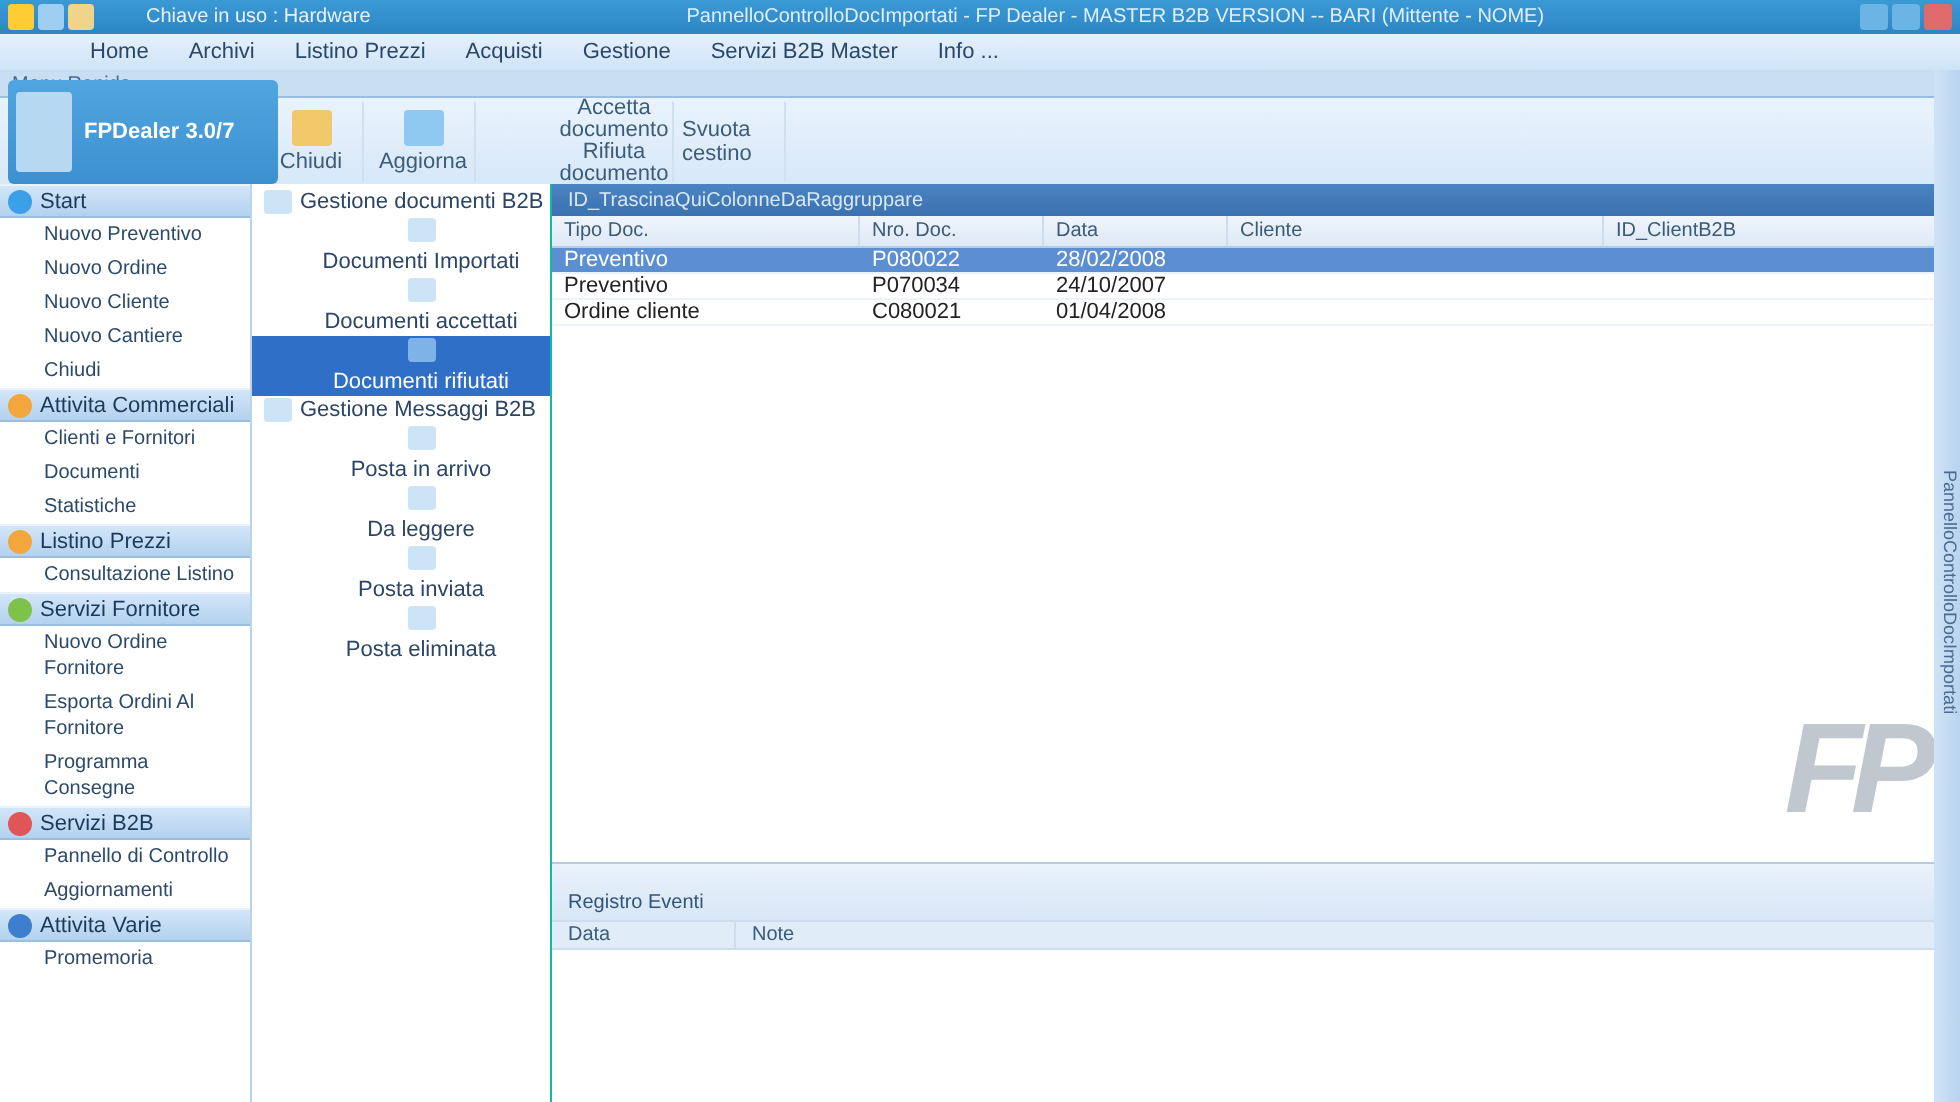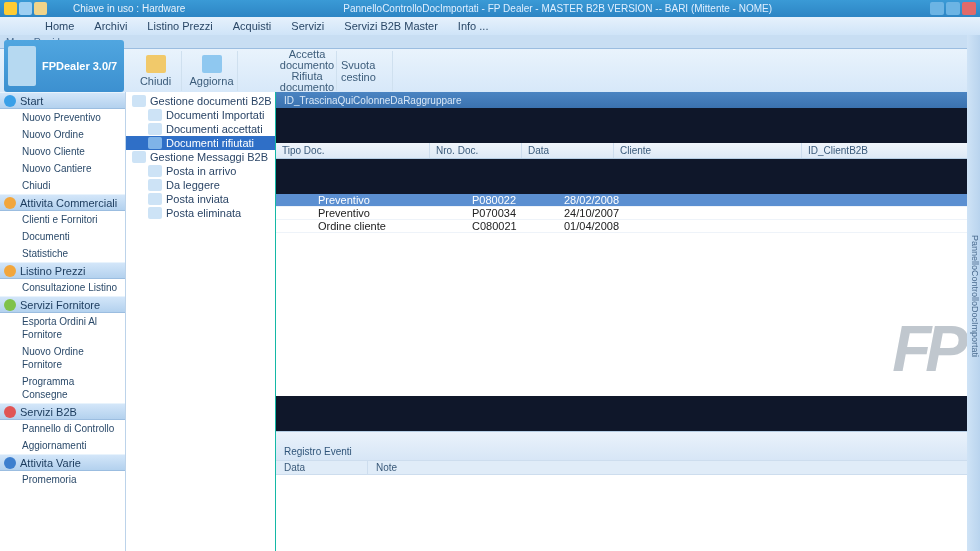--- a/index.html
+++ b/index.html
@@ -12,54 +12,54 @@
   .tb-right { display: flex; gap: 2px; }
   .tb-btn { width: 14px; height: 13px; background: #6cb4e4; border-radius: 2px; }
 
   .menubar { height: 18px; background: linear-gradient(to bottom, #e6f1fc, #cfe4f8); display: flex; align-items: center; padding-left: 45px; gap: 20px; color: #2a4766; font-size: 10px; }
   .menubar span { cursor: default; }
 
   .ribbon-row { height: 57px; display:flex; }
   .ribbon-tab { background:#c8def3; border-bottom:1px solid #9bbde0; padding:3px 6px; font-size:10px; color:#4a6b8f; width:100%; height:14px; line-height:10px;}
   .ribbon-body { height:43px; background: linear-gradient(to bottom,#e9f3fc,#d7e8f9); display:flex; align-items:center; padding-left:130px; gap:4px; width:100%; }
   .ribbon-wrap{display:flex; flex-direction:column; width:100%;}
-  .sidebar-brand { position:absolute; left:4px; top:40px; width:120px; height:52px; background: linear-gradient(to bottom,#50a6e0,#3c90d0); border-radius:3px; display:flex; align-items:center; gap:6px; padding:4px; color:#fff; font-weight:bold; font-size:11px; }
+  .sidebar-brand { position:absolute; left:4px; top:40px; width:135px; height:52px; background: linear-gradient(to bottom,#50a6e0,#3c90d0); border-radius:3px; display:flex; align-items:center; gap:6px; padding:4px; color:#fff; font-weight:bold; font-size:11px; }
   .sidebar-brand .logo { width:28px; height:40px; background:#b6d9f1; border-radius:2px; }
 
   .rb-btn { display:flex; flex-direction:column; align-items:center; justify-content:center; width:52px; height:40px; border-right:1px solid #cfe0ef; font-size:9px; color:#3c5c7a; }
   .rb-btn .ic { width:20px; height:18px; background:#f1c96a; border-radius:2px; margin-bottom:2px; }
   .rb-btn.wide{width:95px; text-align:center;}
   .rb-btn.wide div{line-height:11px;margin-left:36px;}
 
   .main { display:flex; height:459px; }
   .leftnav { width:126px; background:#fff; border-right:1px solid #bcd3ea; display:flex; flex-direction:column; }
   .nav-section-h { height:17px; background: linear-gradient(to bottom,#d3e6f9,#b3d1ee); border-top:1px solid #e8f3fc; border-bottom:1px solid #9bbde0; display:flex; align-items:center; padding-left:4px; gap:4px; color:#1a3a5c; font-size:10px; cursor:default; }
   .nav-section-h .ic{ width:12px; height:12px; background:#3aa0e8; border-radius:50%; }
   .nav-section-h.orange .ic{ background:#f2a63c;}
   .nav-section-h.green .ic{ background:#7fc24a;}
   .nav-section-h.red .ic{ background:#e05555;}
   .nav-section-h.purple .ic{ background:#3d7fce;}
   .nav-item { padding:2px 4px 2px 22px; font-size:10px; color:#2b4a6a; cursor:default; line-height:13px;}
 
   .midcol { width:150px; background:#fff; border-right:1px solid #14b8a6; padding-top:2px;}
   .tree-root { font-size:10px; color:#2b4566; }
   .tree-node { display:flex; align-items:center; gap:4px; padding:1px 2px 1px 6px; cursor:default;}
-  .tree-node.l2{padding-left:22px;}
+  .tree-node.l2{padding-left:22px;flex-direction:column;}
   .tree-node .ic{ width:14px; height:12px; background:#cde3f6; border-radius:2px; flex-shrink:0;}
   .tree-node.sel{ background:#2f6fc7; color:#fff;}
   .tree-node.sel .ic{background:#7fb3e8;}
   .tree-node .txt{white-space:nowrap;}
 
-  .content { flex:1; display:flex; flex-direction:column; background:#0f172a;gap:35px; }
+  .content { flex:1; display:flex; flex-direction:column; background:#0f172a; }
   .group-bar { height:16px; background: linear-gradient(to bottom,#4a84c2,#3b72af); color:#d9e8f7; font-size:10px; display:flex; align-items:center; padding-left:8px;}
   .grid-head { display:flex; height:16px; background: linear-gradient(to bottom,#f0f5fb,#dde9f6); border-bottom:1px solid #b5cde4;}
   .gh { padding:2px 6px; font-size:10px; color:#3a5a7a; border-right:1px solid #cdddee;}
   .c-tipo{width:154px;} .c-nro{width:92px;} .c-data{width:92px;} .c-cliente{width:188px;} .c-idc{flex:1;}
   .grid-body{ }
-  .grow{ display:flex; height:13px; font-size:10px; border-bottom:1px solid #eef3f9;padding-left:36px;}
+  .grow{ display:flex; height:13px; font-size:10px; border-bottom:1px solid #eef3f9;}
   .grow.sel{ background:#5b8fd1; color:#fff;}
   .gc{ padding:0 6px; overflow:hidden; white-space:nowrap;}
   .grid-area{ flex:1; position:relative; background:#fff;}
   .fp-logo{ position:absolute; right:18px; bottom:10px; font-size:64px; font-weight:bold; color:#c0c7ce; font-style:italic; letter-spacing:-6px;}
 
   .events-panel{ border-top:1px solid #b5cde4;}
   .ev-title{ height:16px; background: linear-gradient(to bottom,#eaf2fb,#d7e6f6); font-size:10px; color:#30557a; padding:14px 8px; border-bottom:1px solid #cdddee;}
   .ev-head{ display:flex; height:14px; background:#e0ecf8; border-bottom:1px solid #cdddee;}
   .ev-head div{ font-size:10px; color:#3a5a7a; padding:1px 8px; border-right:1px solid #cdddee;}
   .ev-c1{width:92px;} .ev-c2{width:172px;} .ev-c3{flex:1;}
@@ -83,21 +83,21 @@
     <span class="tb-btn"></span>
     <span class="tb-btn" style="background:#e06a6a"></span>
   </div>
 </div>
 
 <div class="menubar">
   <span>Home</span>
   <span>Archivi</span>
   <span>Listino Prezzi</span>
   <span>Acquisti</span>
-  <span>Servizi</span>
+  <span>Gestione</span>
   <span>Servizi B2B Master</span>
   <span>Info ...</span>
 </div>
 
 <div class="ribbon-row">
   <div class="ribbon-wrap">
     <div class="ribbon-tab">Menu Rapido</div>
     <div class="ribbon-body">
       <div class="rb-btn">
           <span class="ic"></span>
@@ -150,22 +150,22 @@
         <span>Listino Prezzi</span>
       </div>
     <div id="nav-listino">
         <div class="nav-item">Consultazione Listino</div>
       </div>
     <div class="nav-section-h green">
         <span class="ic"></span>
         <span>Servizi Fornitore</span>
       </div>
     <div id="nav-servf">
+        <div class="nav-item">Nuovo Ordine Fornitore</div>
         <div class="nav-item">Esporta Ordini Al Fornitore</div>
-        <div class="nav-item">Nuovo Ordine Fornitore</div>
         <div class="nav-item">Programma Consegne</div>
       </div>
     <div class="nav-section-h red">
         <span class="ic"></span>
         <span>Servizi B2B</span>
       </div>
     <div id="nav-b2b">
         <div class="nav-item">Pannello di Controllo</div>
         <div class="nav-item">Aggiornamenti</div>
       </div>

